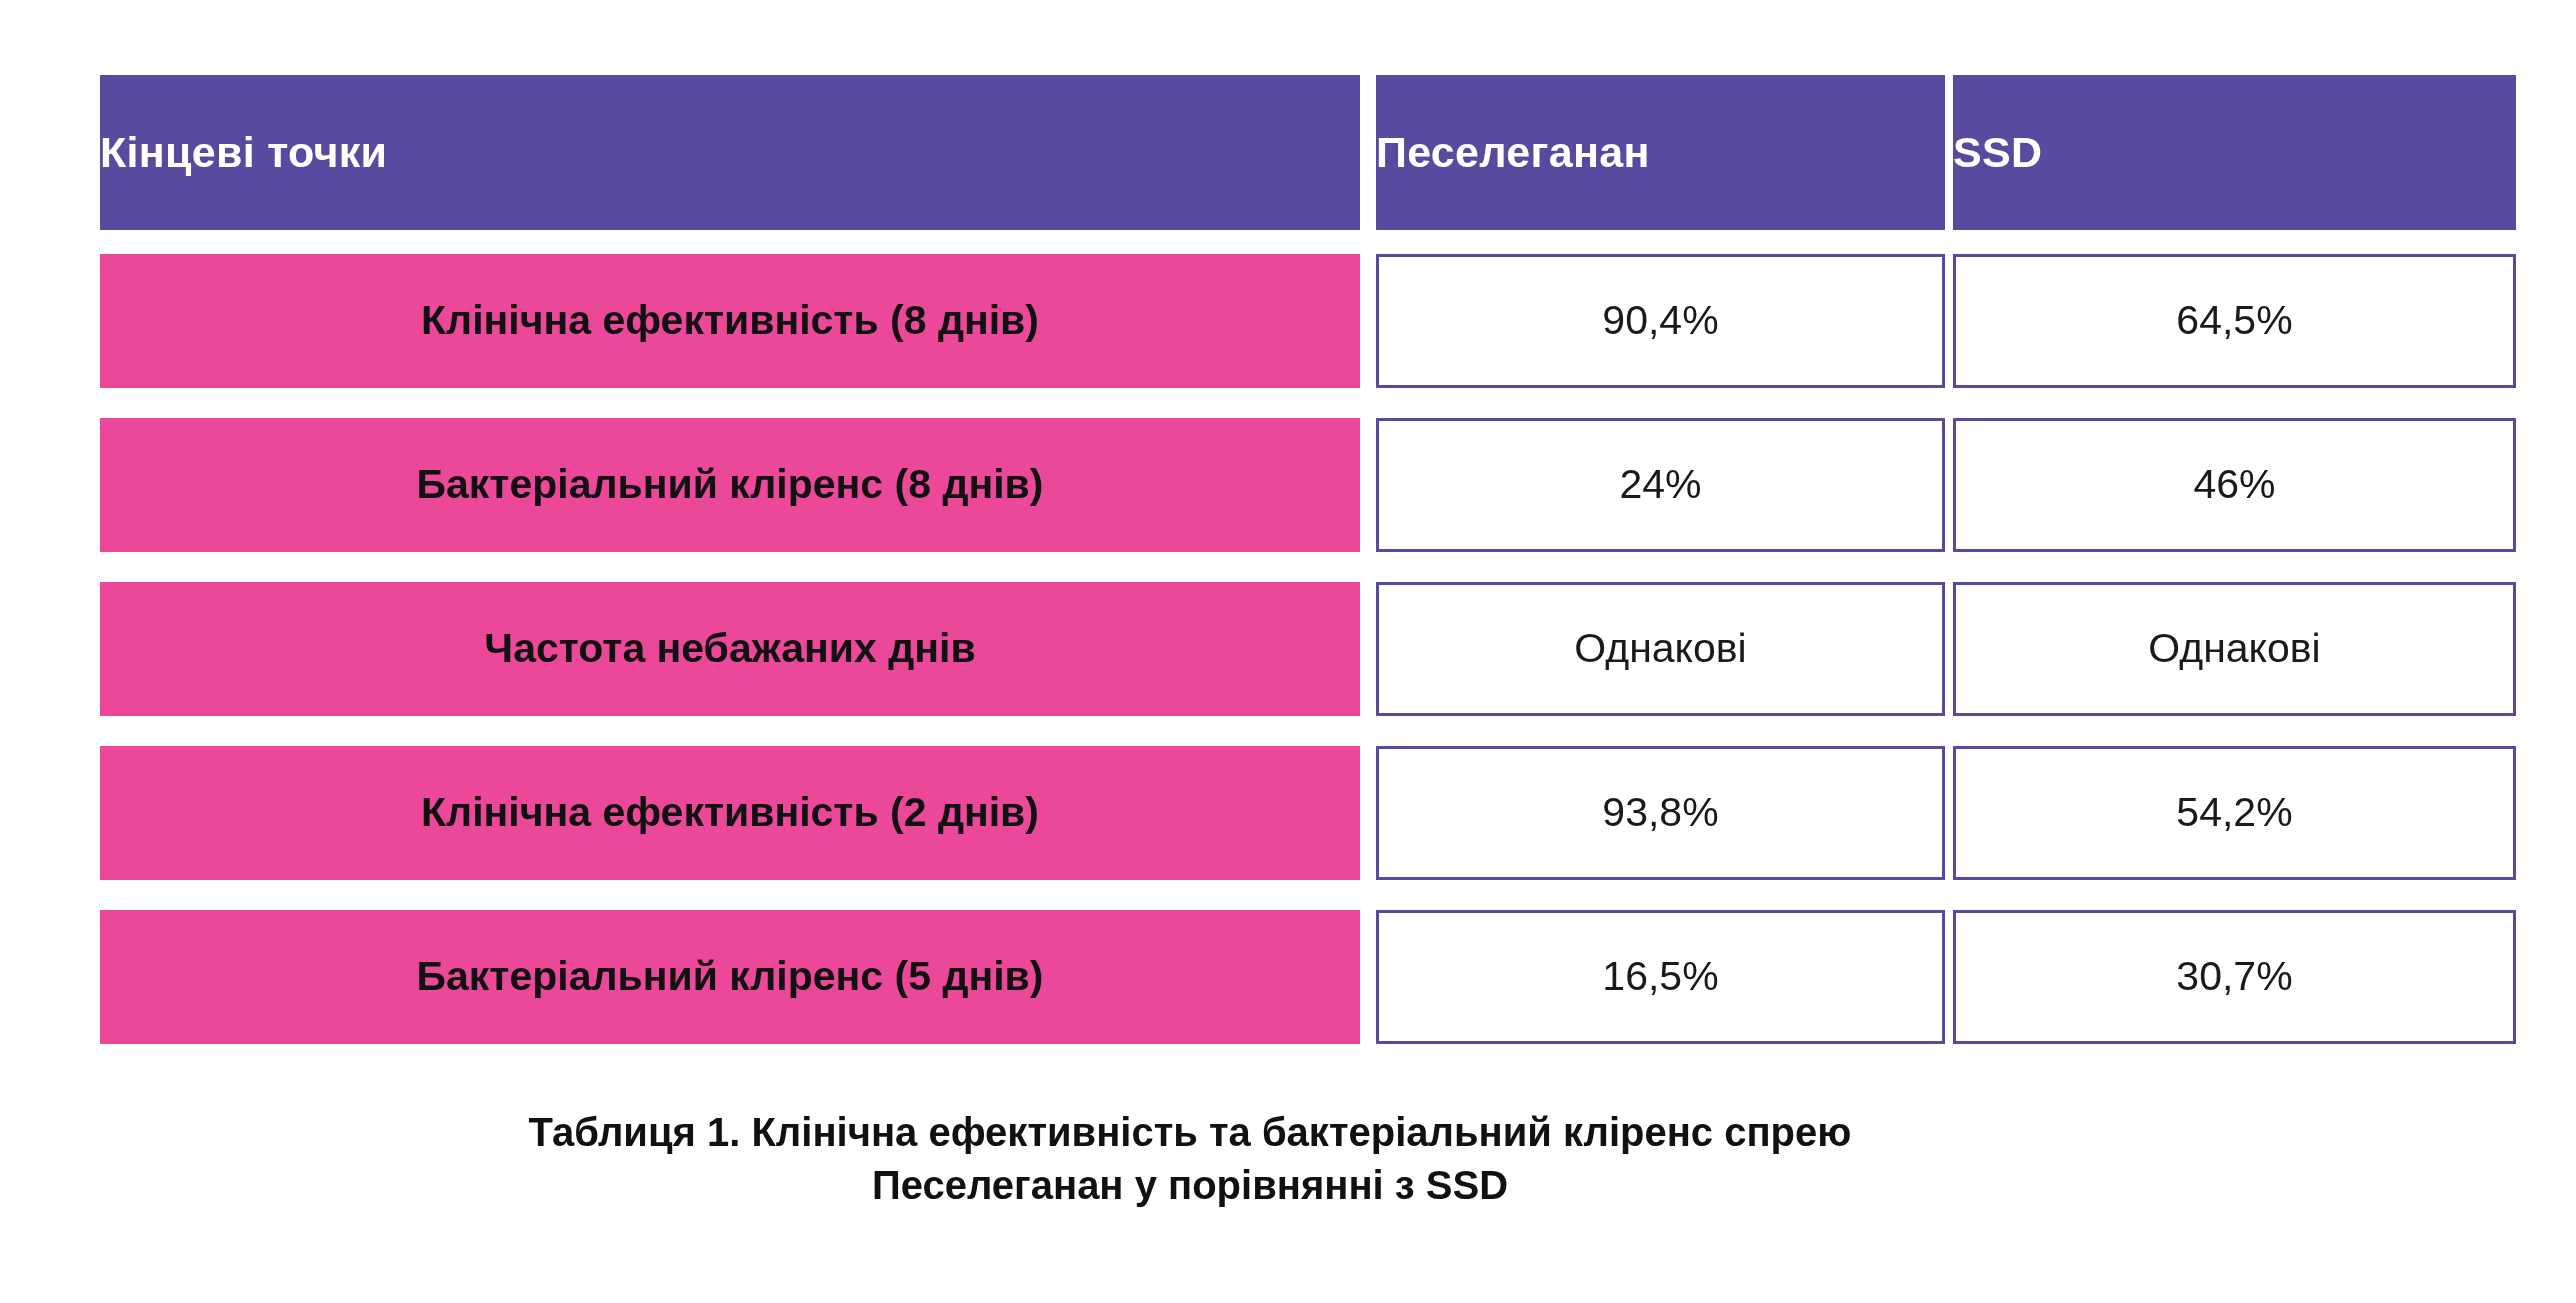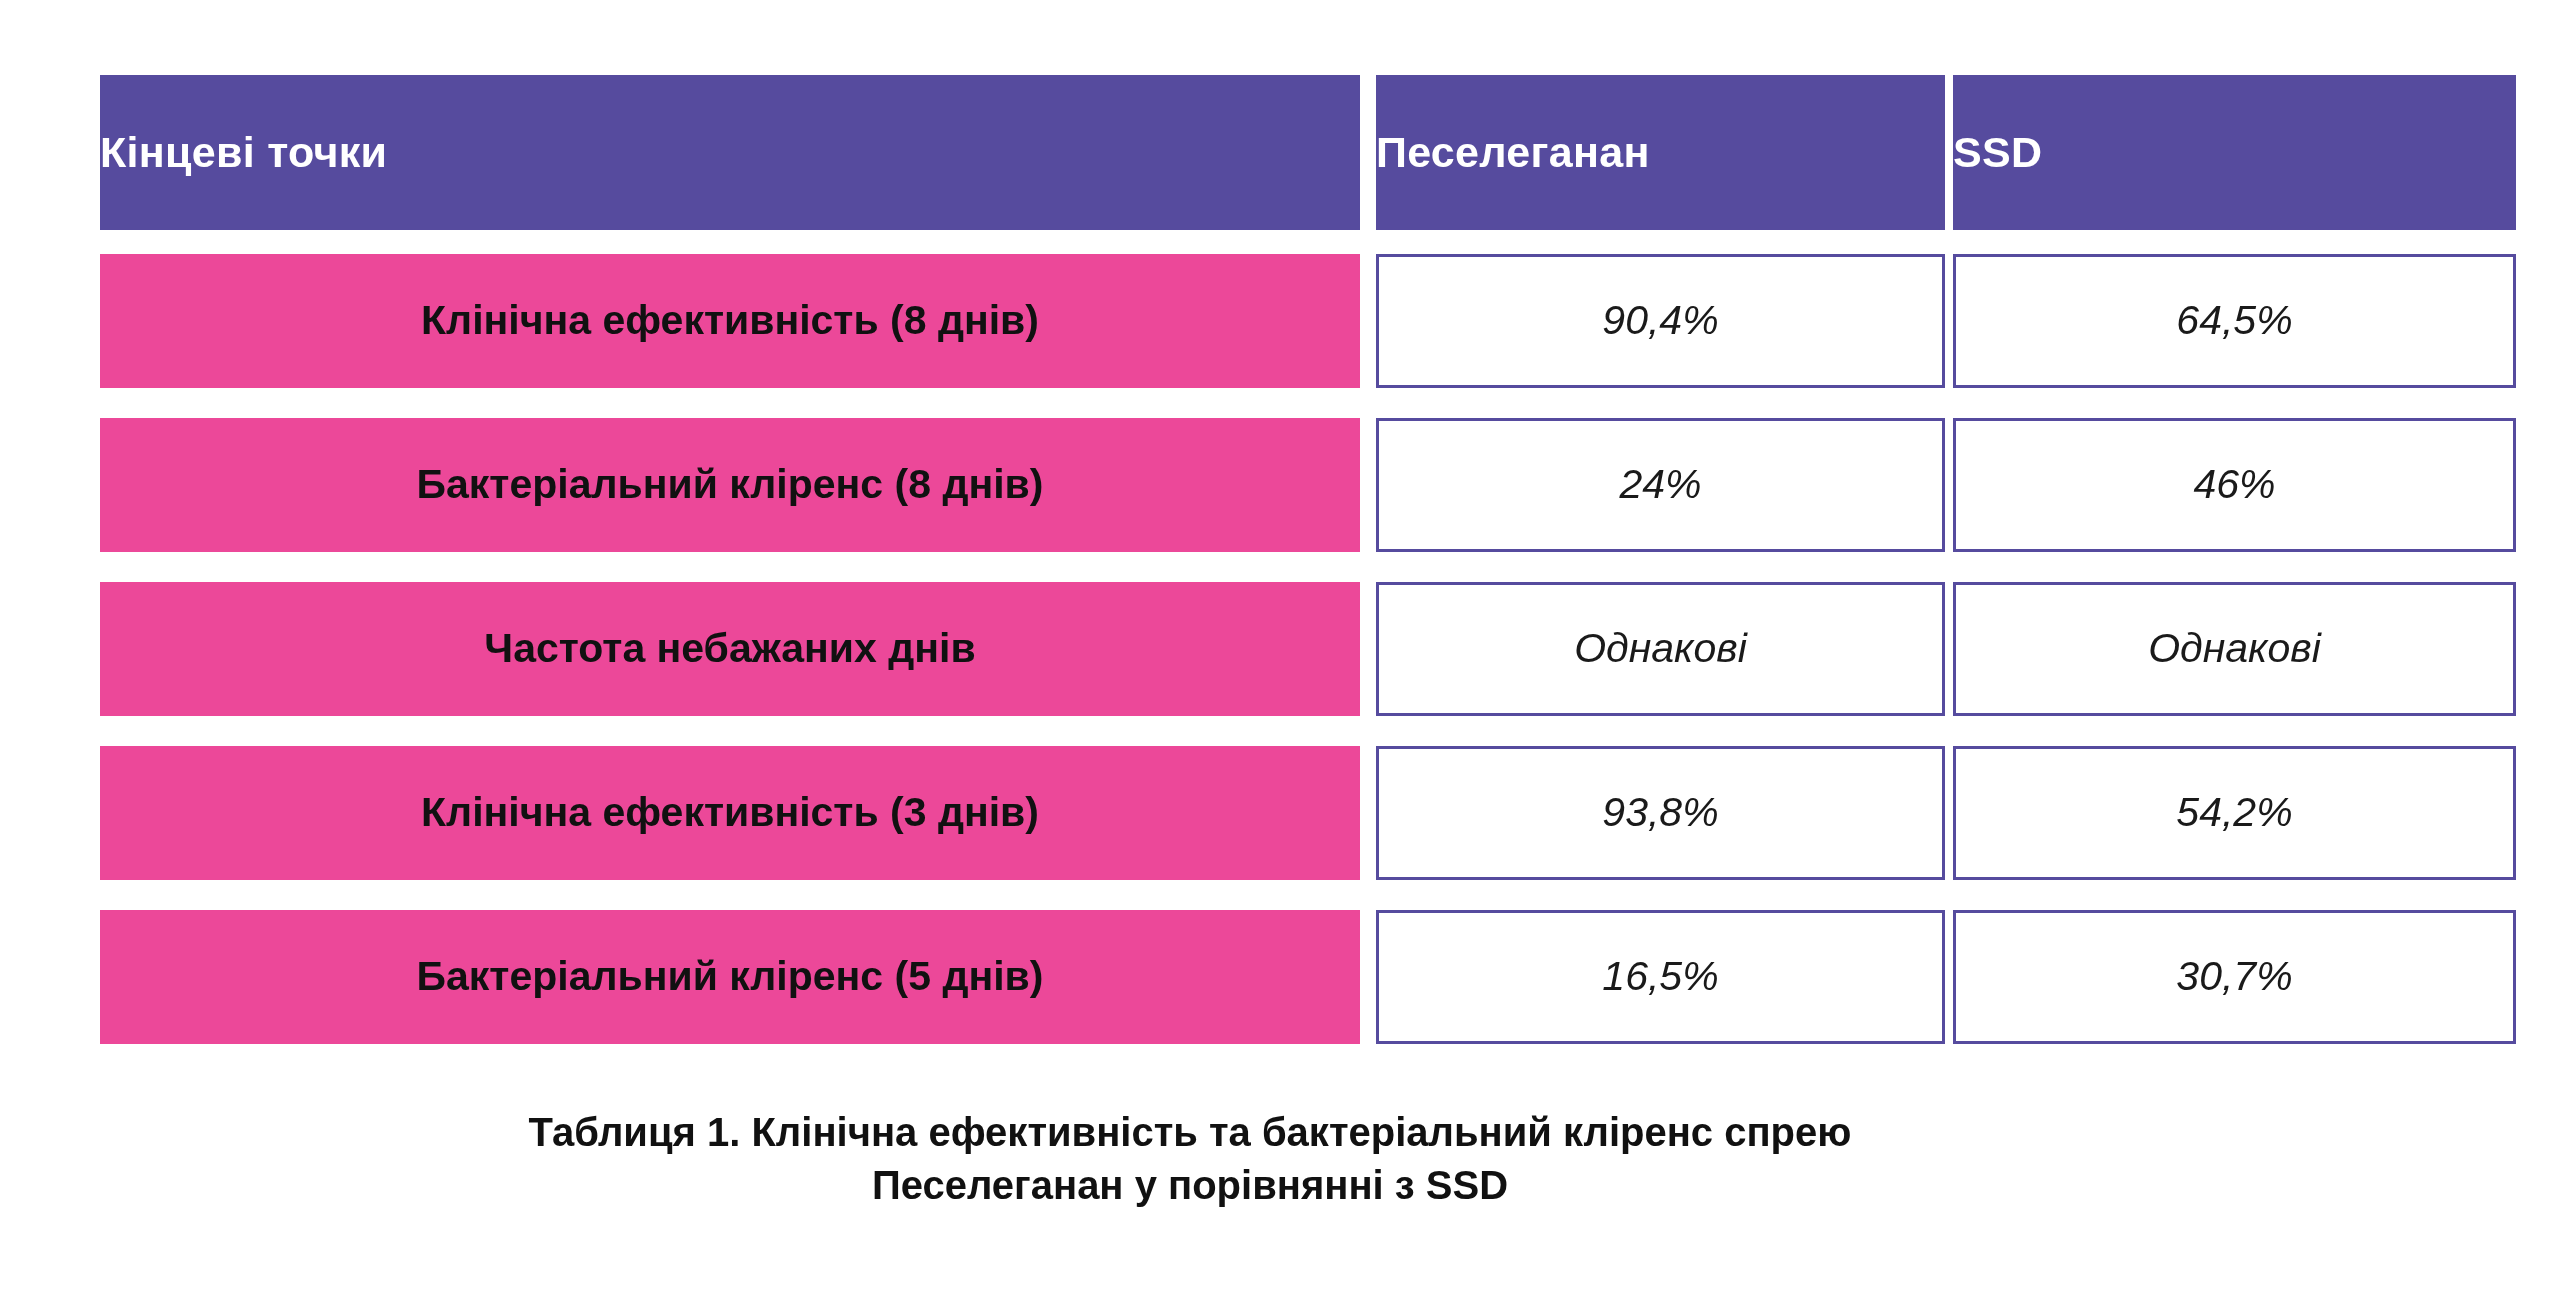--- a/index.html
+++ b/index.html
@@ -80,21 +80,20 @@
 
   
   .value-cell {
     background: #ffffff;
     border: 3px solid #564b9e;
     height: 134px;
     display: flex;
     align-items: center;
     justify-content: center;
     box-sizing: border-box;
-    font-style: italic;
   }
   .value-cell span {
     color: #1a1a1a;
     font-size: 41px;
     font-weight: normal;
     line-height: 1.1;
     text-align: center;
   }
 
   
@@ -170,21 +169,21 @@
         <span>Однакові</span>
       </div>
       <div class="spacer-b"></div>
       <div class="col-v2 value-cell">
         <span>Однакові</span>
       </div>
     </div>
 
     <div class="row">
       <div class="col-label label-cell">
-        <span>Клінічна ефективність (3 днів)</span>
+        <span>Клінічна ефективність (2 днів)</span>
       </div>
       <div class="spacer-a"></div>
       <div class="col-v1 value-cell">
         <span>93,8%</span>
       </div>
       <div class="spacer-b"></div>
       <div class="col-v2 value-cell">
         <span>54,2%</span>
       </div>
     </div>

